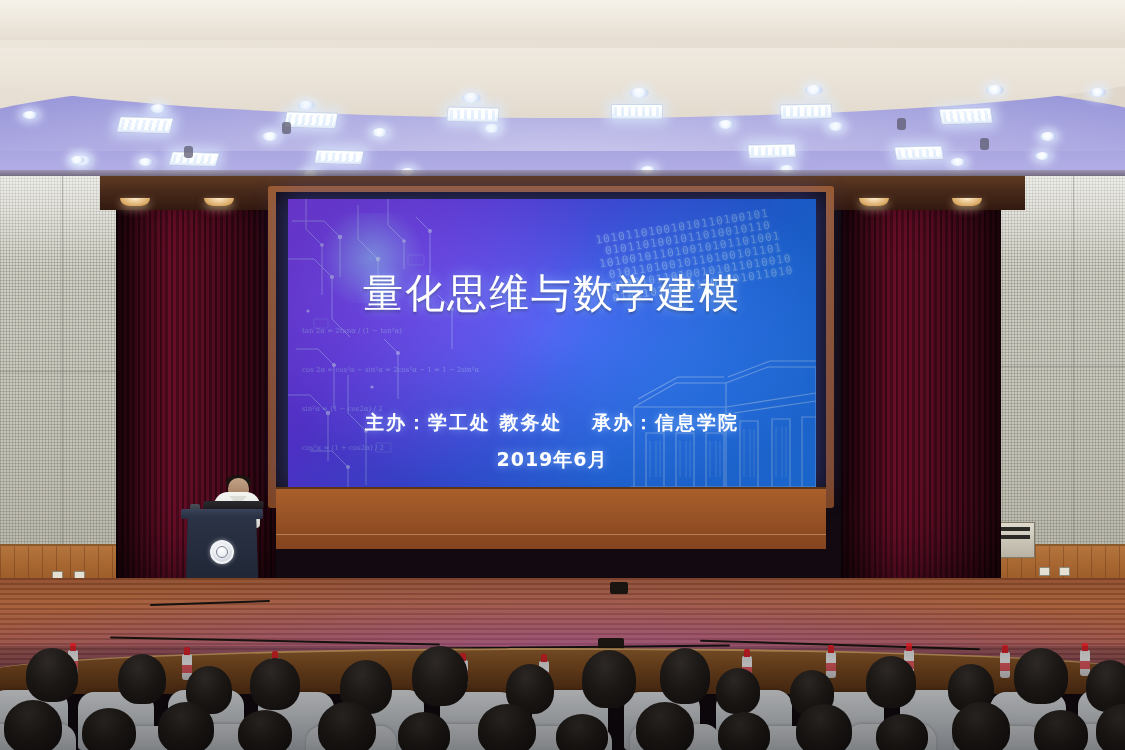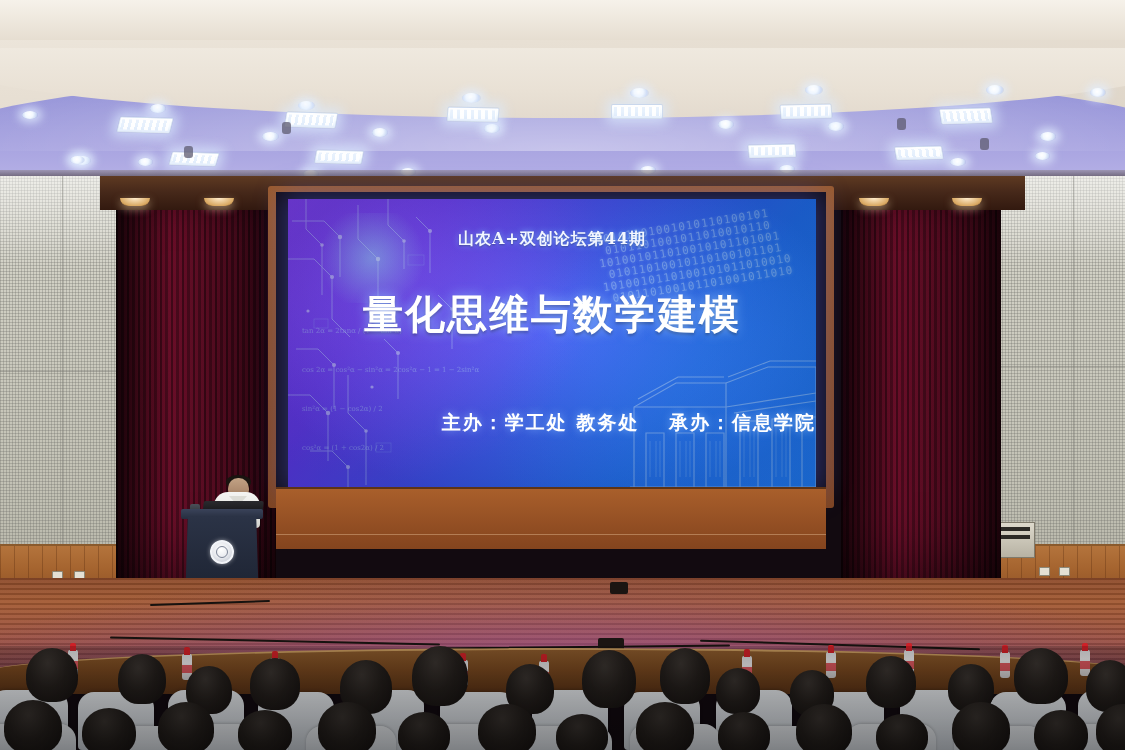--- a/index.html
+++ b/index.html
@@ -185,32 +185,31 @@
   .scr-text{ position:absolute; left:0; top:0; width:100%; height:100%; }
   .s-kicker{
     position:absolute; top:30px; left:0; width:100%; text-align:center;
     font-family:"DejaVu Serif","Liberation Serif",serif;
     font-weight:bold; font-size:16px; color:#f2f6ff; letter-spacing:1px;
     text-shadow:0 0 6px rgba(120,180,255,.9), 0 1px 2px rgba(0,0,0,.4);
   }
   .s-title{
     position:absolute; top:67px; left:0; width:100%; text-align:center;
     font-family:"DejaVu Sans","Liberation Sans",sans-serif;
-    font-weight:bold; font-size:40px; color:#ffffff; letter-spacing:2px;
+    font-weight:normal; font-size:40px; color:#ffffff; letter-spacing:2px;
     text-shadow:0 0 12px rgba(140,190,255,.85), 0 2px 3px rgba(0,0,0,.35);
-    margin-top:21px;
   }
   .s-speaker{
     position:absolute; top:143px; left:0; width:100%; text-align:center;
     font-family:"DejaVu Serif","Liberation Serif",serif;
     font-weight:bold; font-size:25px; color:#ffffff; letter-spacing:4px;
     text-shadow:0 0 9px rgba(140,190,255,.8);
   }
   .s-org{
-    position:absolute; top:211px; left:0; width:100%; text-align:right;
+    position:absolute; top:211px; left:0; width:100%; text-align:center;
     font-family:"DejaVu Serif","Liberation Serif",serif;
     font-weight:bold; font-size:19px; color:#ffffff; letter-spacing:2px;
     text-shadow:0 0 8px rgba(140,190,255,.8);
   }
   .s-date{
     position:absolute; top:248px; left:0; width:100%; text-align:center;
     font-family:"DejaVu Sans","Liberation Sans",sans-serif;
     font-weight:bold; font-size:19px; color:#ffffff; letter-spacing:1px;
     text-shadow:0 0 8px rgba(140,190,255,.8);
   }
@@ -505,23 +504,23 @@
     <div class="formulas">
       <div>tan 2α = 2tanα / (1 − tan²α)</div>
       <div>cos 2α = cos²α − sin²α = 2cos²α − 1 = 1 − 2sin²α</div>
       <div>sin²α = (1 − cos2α) / 2</div>
       <div>cos²α = (1 + cos2α) / 2</div>
     </div>
 
     <div class="scr-vignette"></div>
 
     <div class="scr-text">
-      <div class="s-kicker">山农A+双创论坛第44期</div>
       <div class="s-title">量化思维与数学建模</div>
       <div class="s-org">主办：学工处 教务处　 承办：信息学院</div>
+      <div class="s-date">2019年6月</div>
     </div>
   </div>
 
   <div class="under-screen"></div>
 
   <div class="spk-hair"></div>
   <div class="spk-head"></div>
   <div class="spk-body"></div>
   <div class="spk-collar"></div>
   <div class="laptop"></div>

